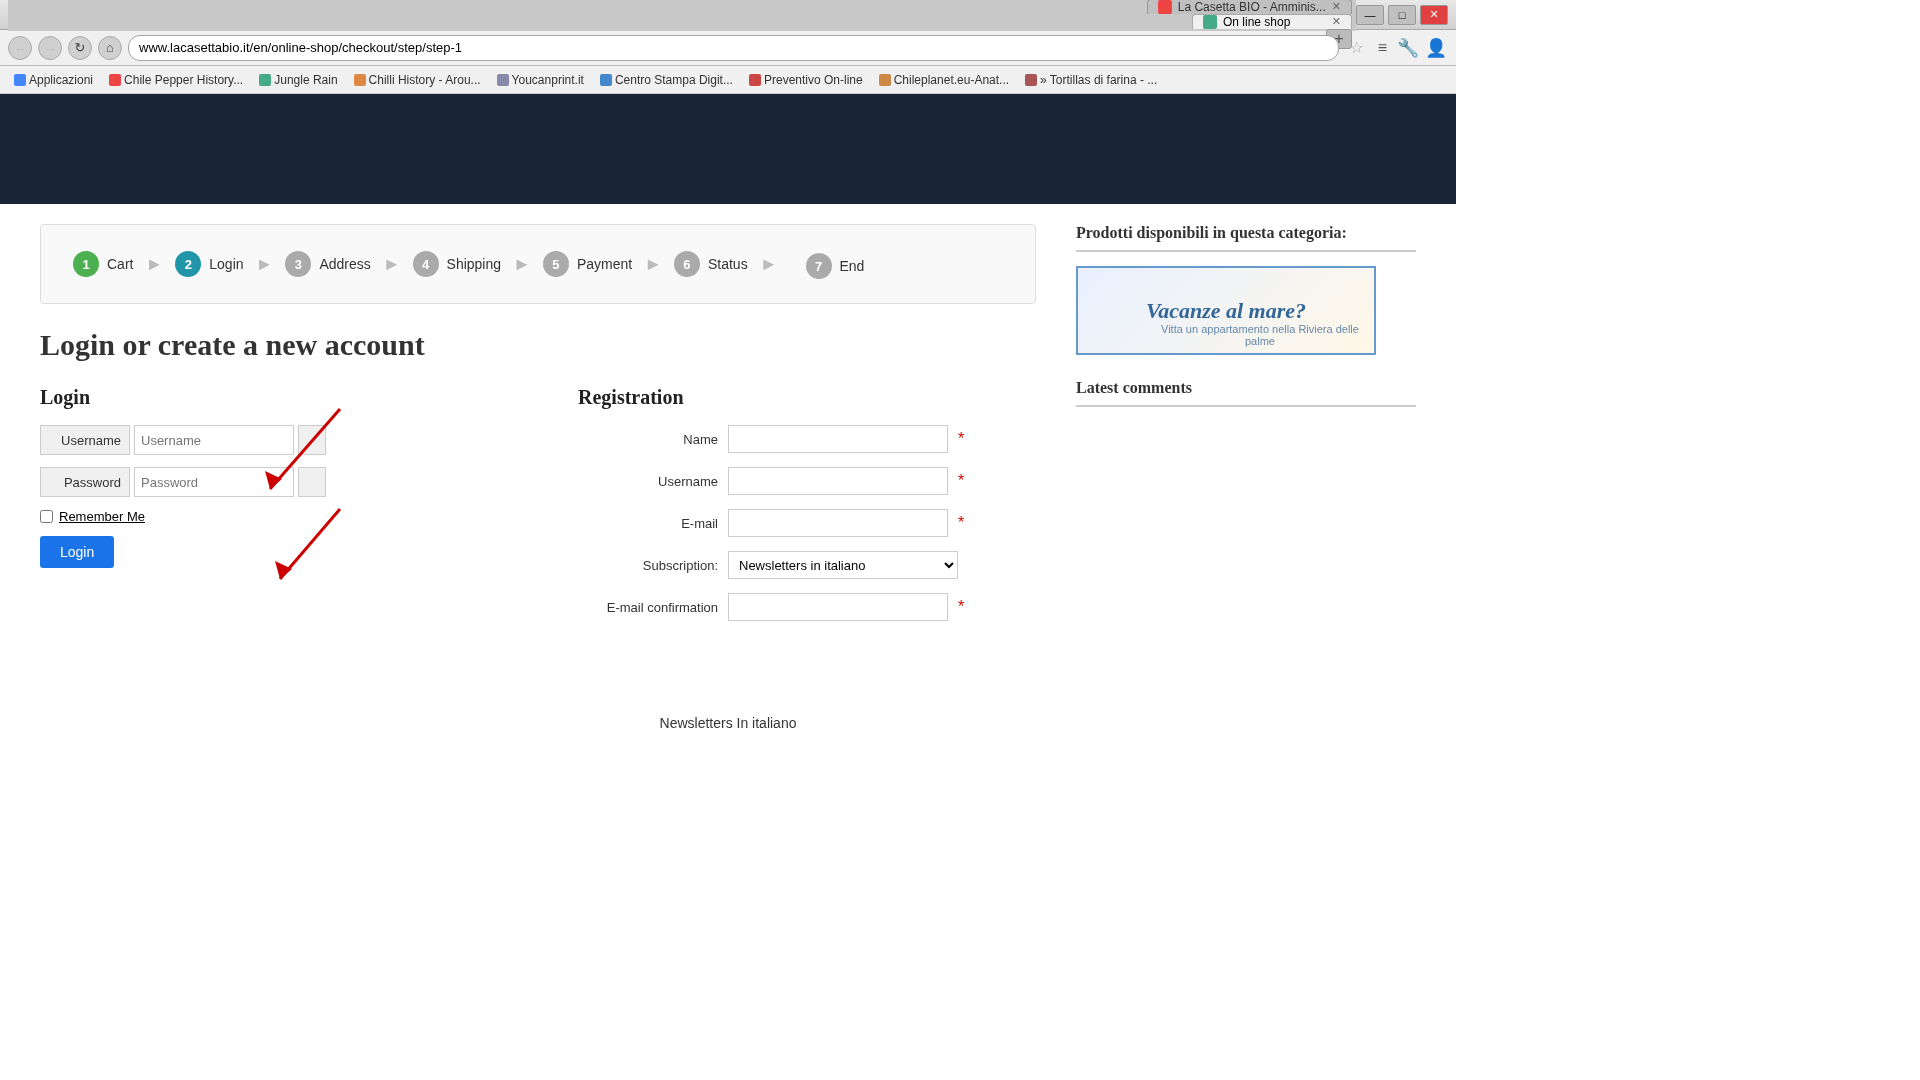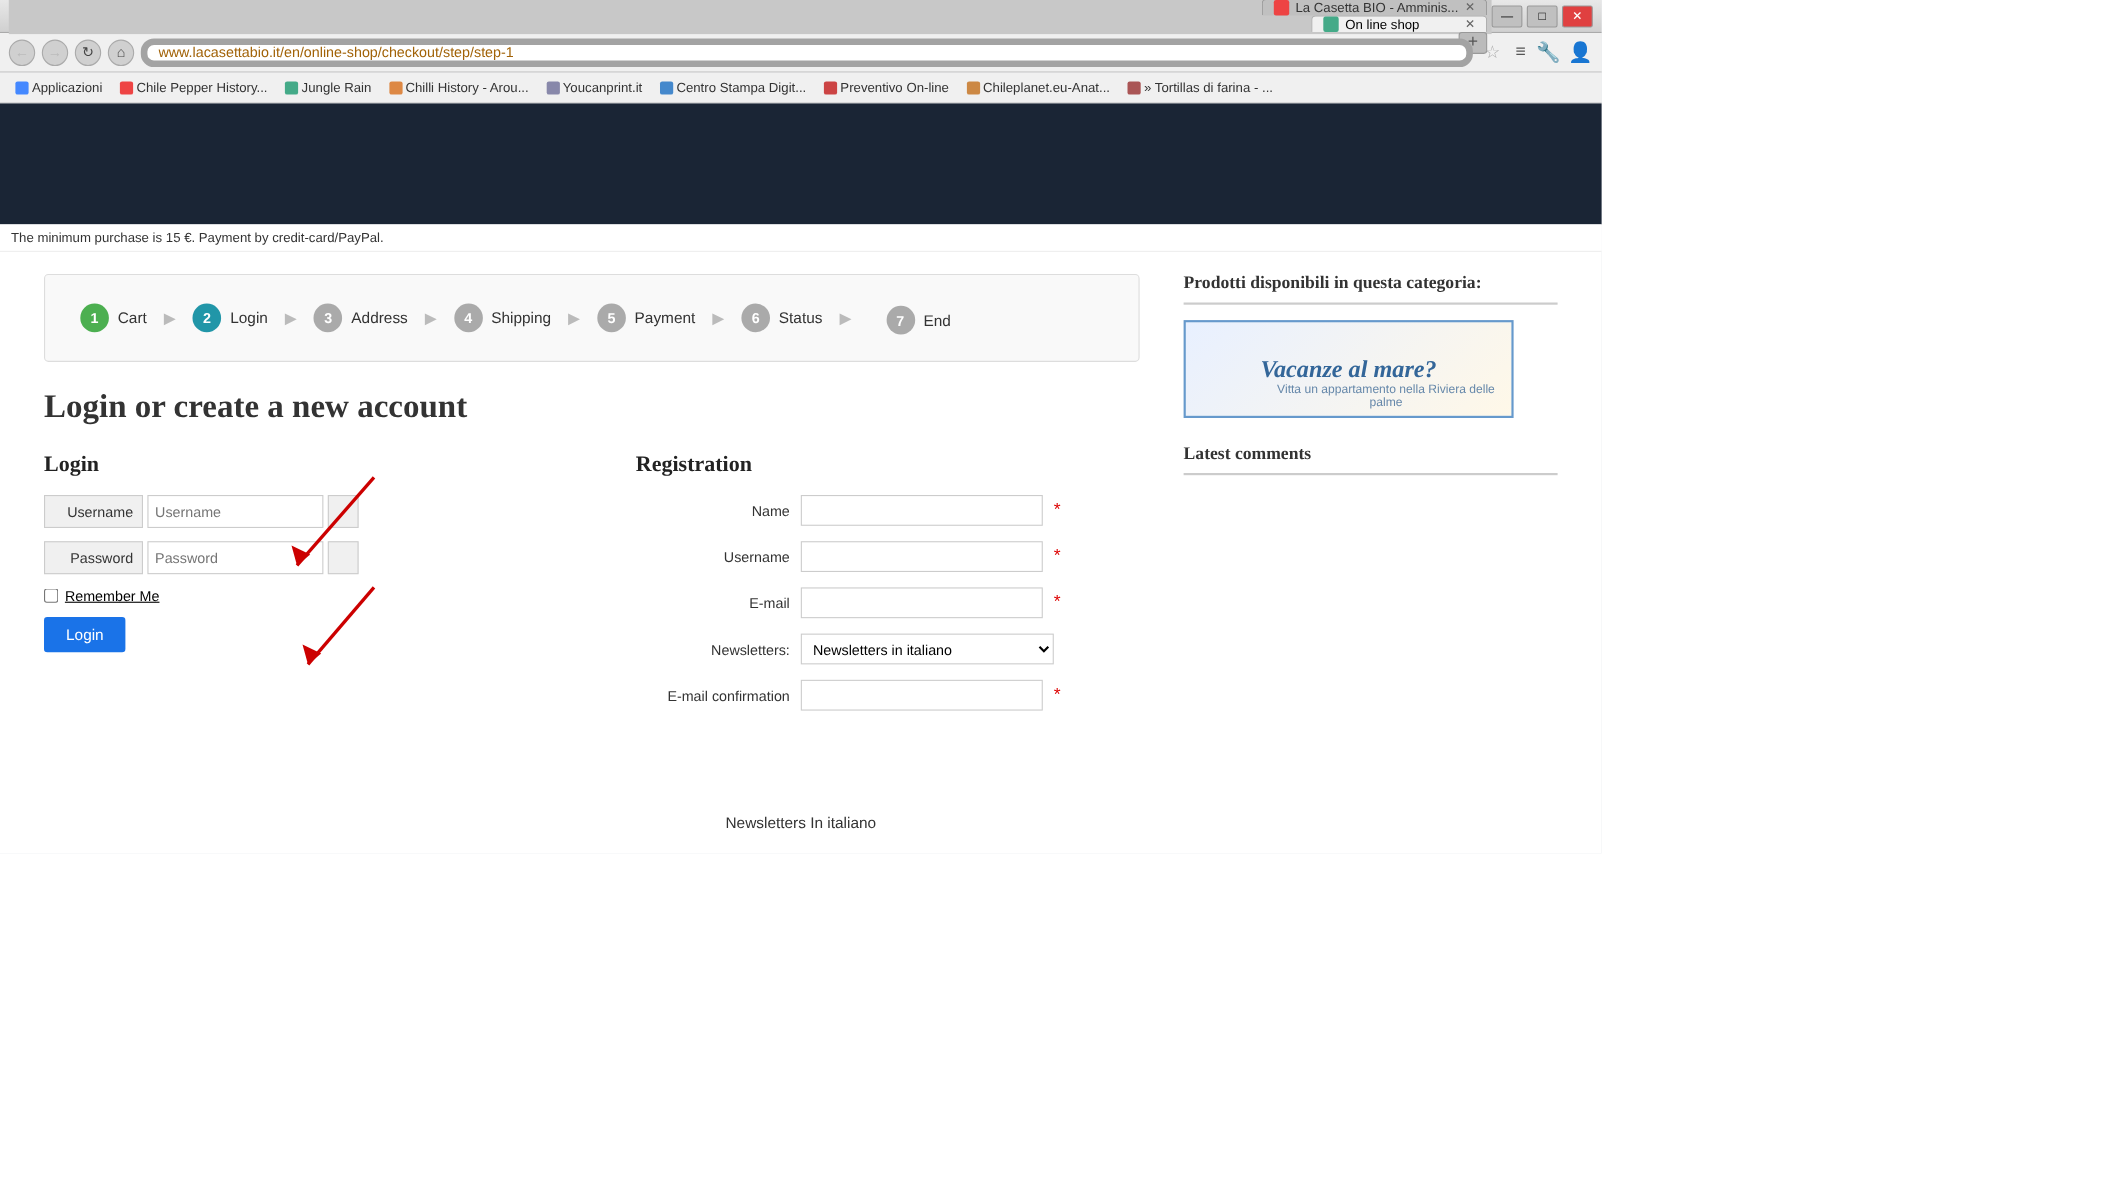--- a/index.html
+++ b/index.html
@@ -87,26 +87,26 @@
       border-radius: 50%;
       background: #d0d0d0;
       border: 1px solid #aaa;
       display: flex; align-items: center; justify-content: center;
       font-size: 13px; cursor: pointer; color: #444;
     }
     .nav-btn.disabled { color: #bbb; }
     .address-bar {
       flex: 1;
       height: 26px;
-      border: 6px solid #a3a3a3;
+      border: 1px solid #a3a3a3;
       border-radius: 12px;
       padding: 0 10px;
       font-size: 13px;
       background: #fff;
-      color: #a16207;
+      color: #000000;
     }
     .star-btn { font-size: 16px; color: #aaa; cursor: pointer; padding: 0 4px; }
     .settings-btn { font-size: 16px; color: #555; cursor: pointer; padding: 0 4px; }
 
     .bookmarks-bar {
       background: #f0f0f0;
       height: 28px;
       display: flex;
       align-items: center;
       padding: 0 8px;
@@ -443,23 +443,20 @@
     <div class="bookmark-item">
       <span style="width:12px;height:12px;background:#a55;border-radius:2px;display:inline-block;"></span>
       <span>» Tortillas di farina - ...</span>
     </div>
   </div>
 
   <div class="page-content">
 
     <div class="site-header-banner"></div>
 
-    <div class="info-bar">
-      <span>The minimum purchase is 15 €. Payment by credit-card/PayPal.</span>
-    </div>
 
     <div class="main-container">
 
       <div class="content-area">
 
         <div class="checkout-steps">
 
           <div style="display:flex; align-items:center; flex-wrap:nowrap;">
             <div class="step">
               <div class="step-number completed">1</div>
@@ -554,21 +551,21 @@
               <span class="required-star">*</span>
             </div>
 
             <div class="reg-field-row">
               <span class="reg-label">E-mail</span>
               <input class="reg-input" type="email" style="">
               <span class="required-star">*</span>
             </div>
 
             <div class="reg-field-row">
-              <span class="reg-label">Newsletters:</span>
+              <span class="reg-label">Subscription:</span>
               <select class="reg-select">
                 <option>Newsletters in italiano</option>
                 <option>Newsletters in english</option>
                 <option>No subscription</option>
               </select>
             </div>
 
             <div class="reg-field-row">
               <span class="reg-label">E-mail confirmation</span>
               <input class="reg-input" type="email" style="">

